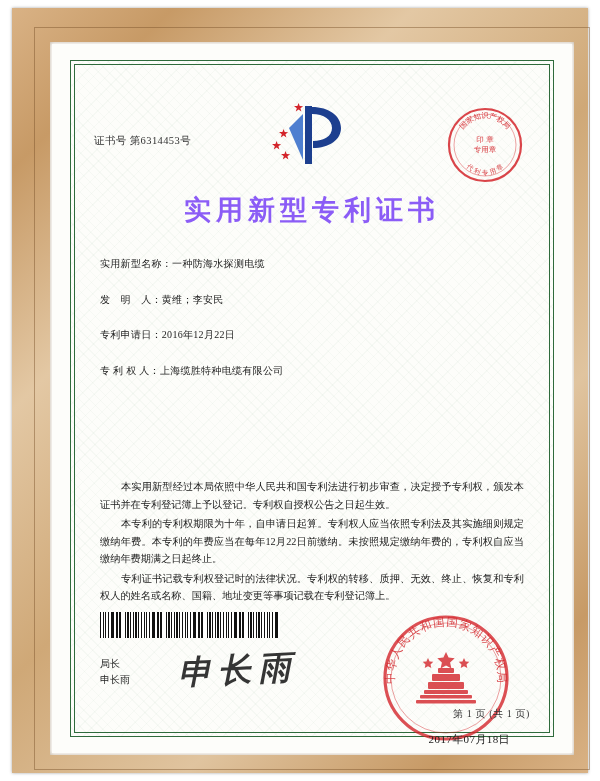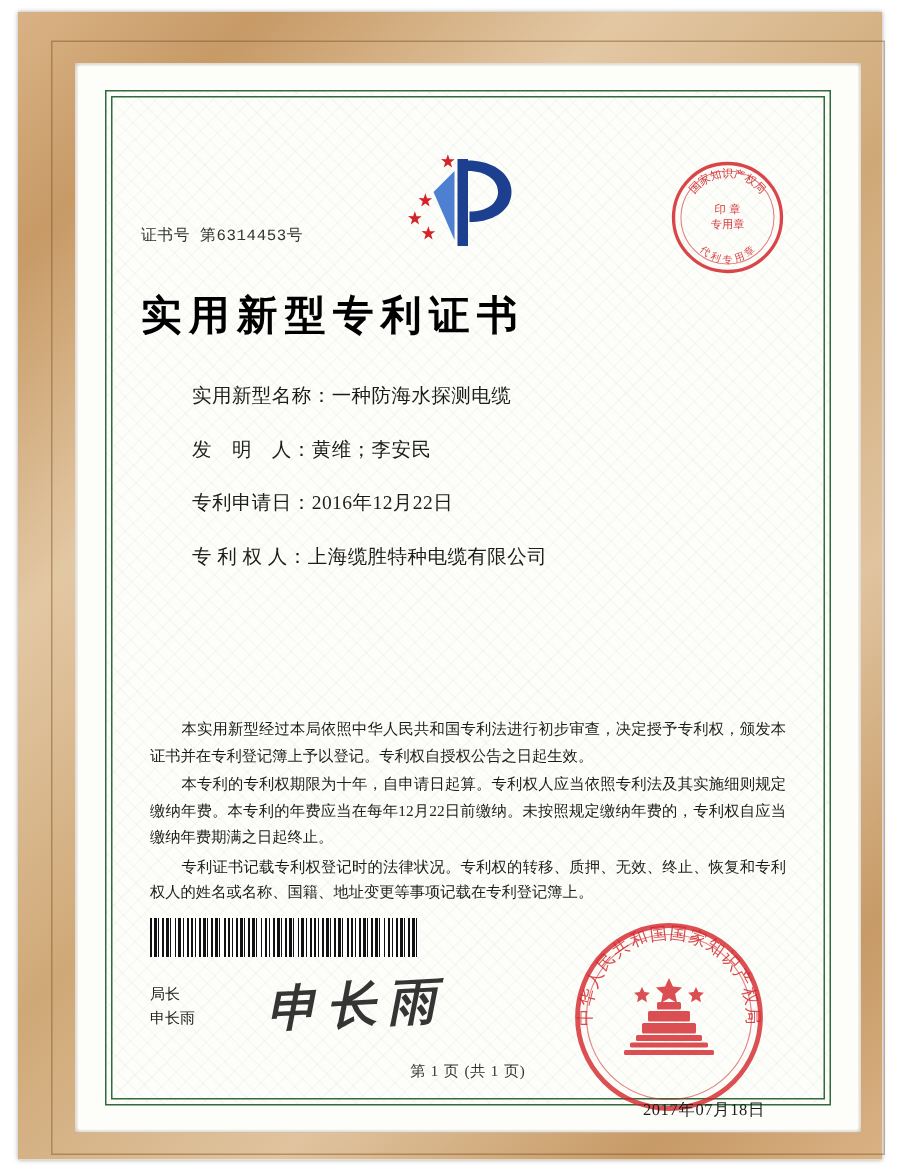--- a/index.html
+++ b/index.html
@@ -86,25 +86,25 @@
     position: absolute;
     left: 42px;
     top: 40px;
     right: 42px;
     bottom: 30px;
   }
 
   .cert-no {
     position: absolute;
     left: 0;
-    top: 66px;
+    top: 50px;
     font-size: 10.5px;
     color: #333;
     letter-spacing: 0.4px;
-    font-family: Liberation Mono, monospace;
+    font-family: Liberation Serif, serif;
   }
 
   
   .logo {
     position: absolute;
     left: 50%;
     top: 18px;
     transform: translateX(-50%);
     width: 90px;
     height: 66px;
@@ -117,41 +117,40 @@
     top: 22px;
     width: 78px;
     height: 78px;
   }
 
   .title {
     position: absolute;
     left: 0;
     right: 0;
     top: 108px;
-    text-align: left;
+    text-align: center;
     font-size: 27px;
     font-weight: bold;
     letter-spacing: 5px;
-    color: #000000;
+    color: #8b5cf6;
     font-family: "DejaVu Serif", "Liberation Serif", serif;
   }
 
   .fields {
     position: absolute;
     left: 6px;
     right: 6px;
     top: 172px;
   }
   .field {
-    font-size: 13px;
+    font-size: 10px;
     color: #1c1c1c;
     margin-bottom: 20.5px;
     line-height: 15px;
     white-space: nowrap;
-    margin-left: 28px;
   }
   .field .lbl { letter-spacing: 0.3px; }
   .field .val { letter-spacing: 0.3px; }
 
   .body-text {
     position: absolute;
     left: 6px;
     right: 6px;
     top: 382px;
     font-size: 10.2px;
@@ -217,21 +216,21 @@
     font-size: 11px;
     color: #1c1c1c;
     letter-spacing: 0.4px;
   }
 
   .page-foot {
     position: absolute;
     left: 0;
     right: 0;
     bottom: 2px;
-    text-align: center;
+    text-align: right;
     font-size: 10px;
     color: #333;
     letter-spacing: 0.6px;
   }
 </style>
 </head>
 <body>
 
 <div class="frame-outer">
   <div class="frame-bevel"></div>

